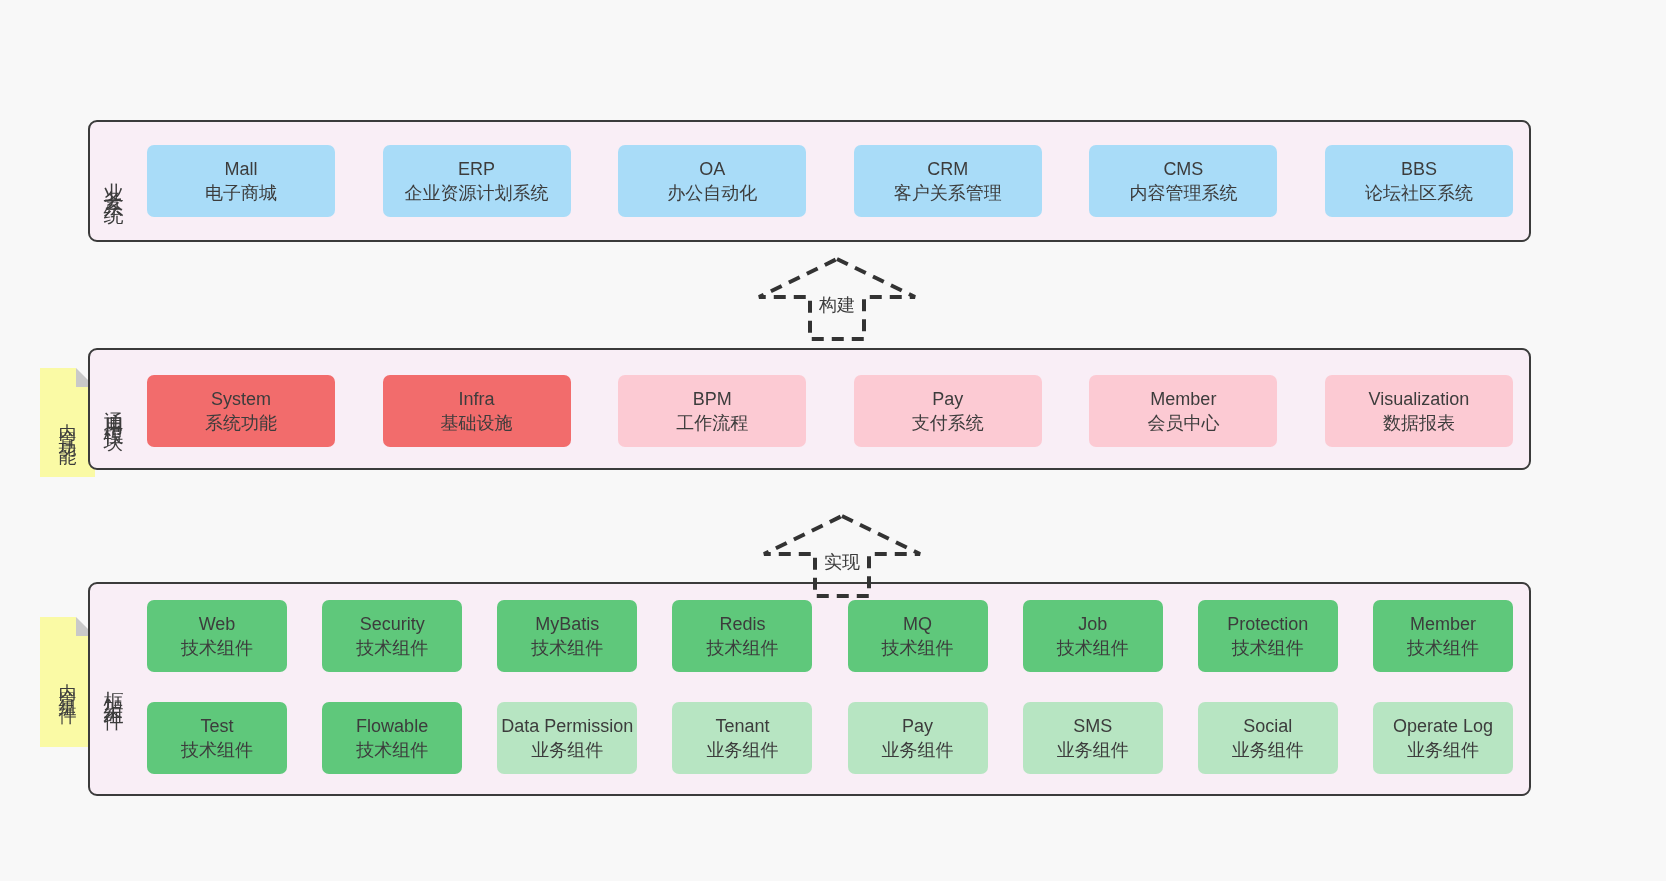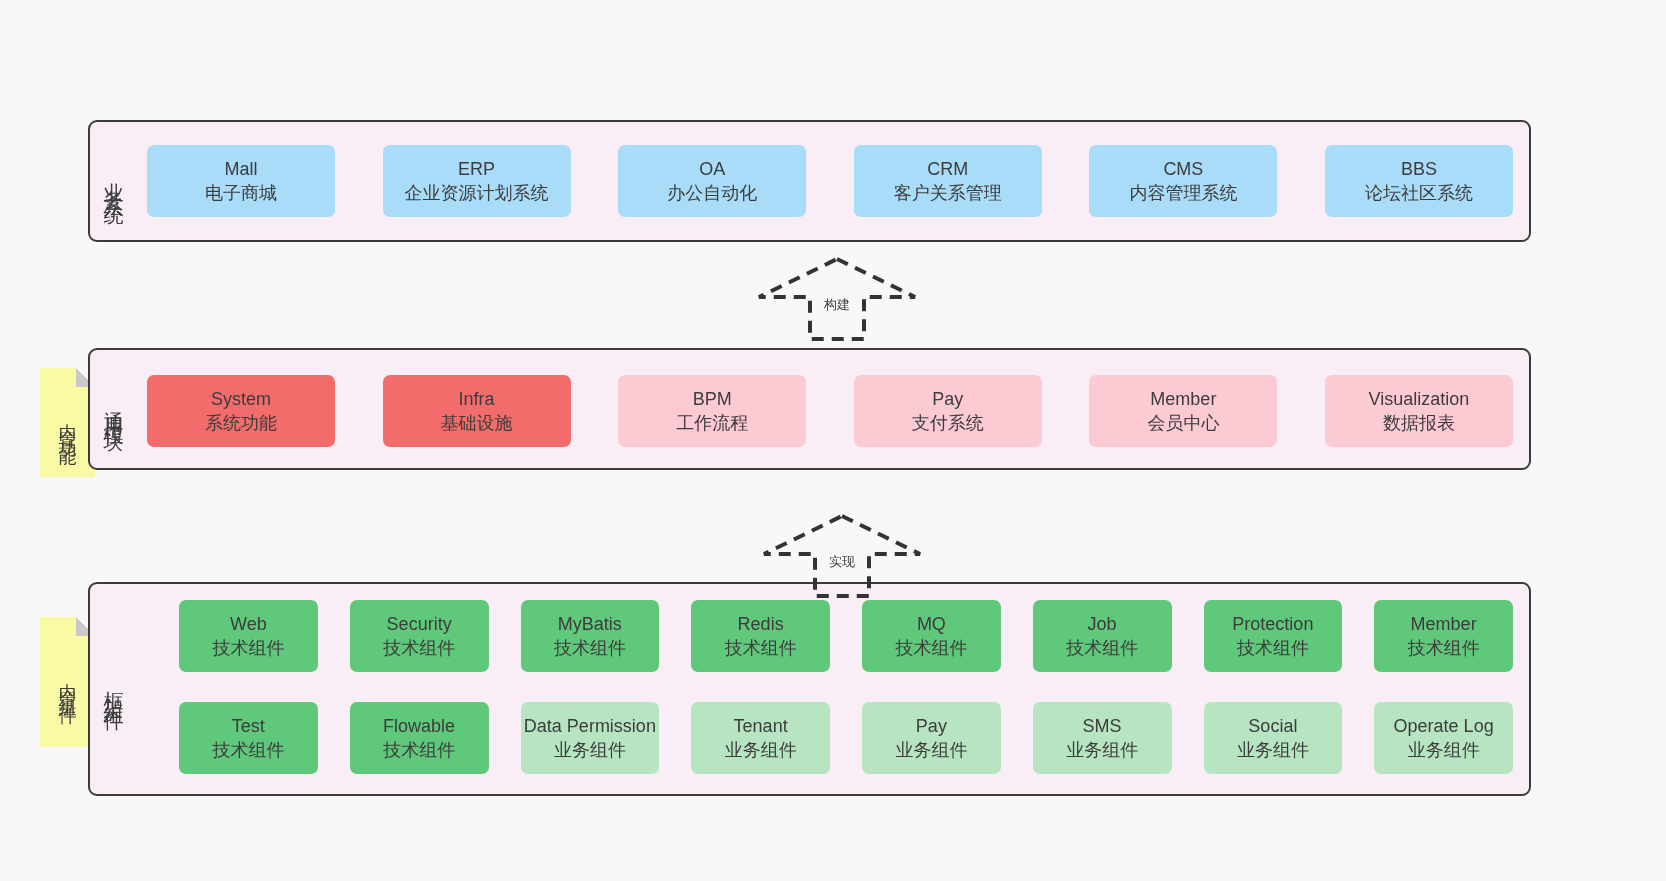--- a/index.html
+++ b/index.html
@@ -41,21 +41,21 @@
 
   .box{
     height:72px;border-radius:7px;
     display:flex;flex-direction:column;
     justify-content:center;align-items:center;
     text-align:center;
     font-size:18px;line-height:24px;
     padding:0 0;box-sizing:border-box;
   }
   .box.wide{width:188px;}
-  .box.narrow{width:140px;margin-left:32px;}
+  .box.narrow{width:140px;}
   .blue{background:var(--box-blue,#a9dcf8);}
   .red{background:var(--box-red,#f26c6c);}
   .pink{background:var(--box-pink,#fccad3);}
   .green{background:var(--box-green,#5fc87b);}
   .lgreen{background:var(--box-light-green,#b7e5c2);}
 
   .note{
     position:absolute;left:40px;width:55px;
     background:var(--note-yellow,#fafaa5);
     z-index:1;
@@ -85,21 +85,21 @@
     fill:none;
     stroke:var(--arrow,#333333);
     stroke-width:4;
     stroke-dasharray:12 8;
   }
   .arrow-label{
     position:absolute;left:50%;top:50px;
     transform:translate(-50%,-50%);
     background:var(--page-bg,#f8f8f8);
     padding:1px 4px;
-    font-size:13px;
+    font-size:18px;
   }
 </style>
 </head>
 <body>
 
 <div class="layer" id="layer-business">
   <div class="layer-label">业务系统</div>
   <div class="boxes">
     <div class="box wide blue">
       <div>Mall</div>

